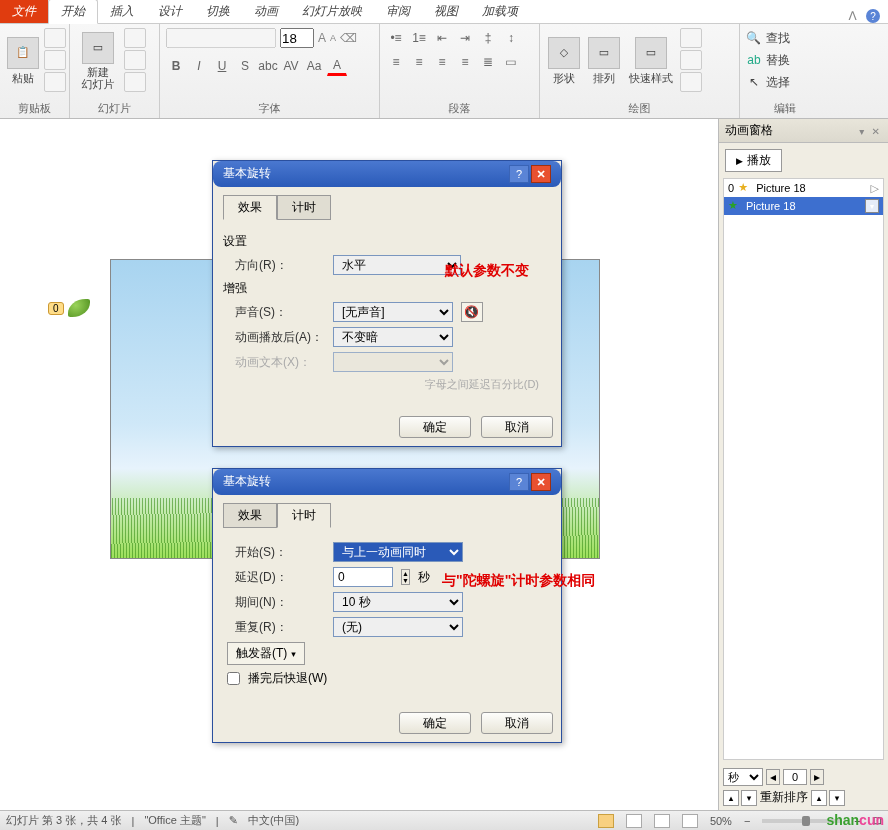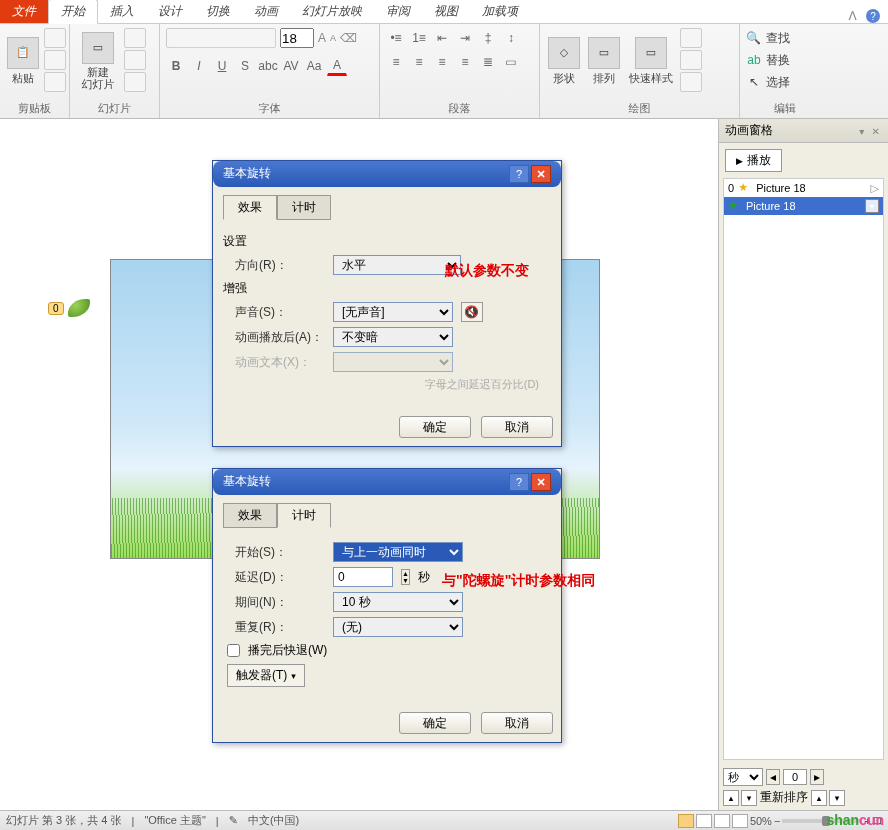--- a/index.html
+++ b/index.html
@@ -80,21 +80,21 @@
 .dlg-footer { display: flex; justify-content: flex-end; gap: 10px; padding: 8px; }
 .dlg-footer button { width: 72px; height: 22px; border: 1px solid #999; background: linear-gradient(#fdfdfb,#e8e5d8); border-radius: 3px; font-size: 12px; }
 .trigger-btn { border: 1px solid #999; background: #f5f3e9; padding: 2px 8px; display: inline-flex; align-items: center; gap: 4px; font-size: 12px; }
 .trigger-btn::after { content: "▾"; font-size: 9px; }
 
 
 .annot { position: absolute; color: #e00000; font-weight: bold; font-size: 14px; pointer-events: none; }
 
 
 .status { position: absolute; bottom: 0; left: 0; right: 0; height: 20px; background: linear-gradient(#f0f0f0,#e0e0e0); border-top: 1px solid #bbb; display: flex; align-items: center; font-size: 11px; color: #555; padding: 0 6px; gap: 10px; }
-.status .right { margin-left: auto; display: flex; align-items: center; gap: 2px; }
+.status .right { margin-left: auto; display: flex; align-items: center; gap: 12px; }
 .status .zoom-track { width: 80px; height: 4px; background: #ccc; position: relative; }
 .status .zoom-thumb { position: absolute; left: 40px; top: -3px; width: 8px; height: 10px; background: #888; border-radius: 2px; }
 .status .viewbtn { width: 16px; height: 14px; border: 1px solid #aaa; background: #fff; }
 .status .viewbtn.active { background: #f8d080; border-color: #caa040; }
 
 
 .wm-logo { position: absolute; right: 4px; bottom: 2px; font-size: 14px; font-weight: bold; }
 .wm-logo .sh { color: #3aa030; }
 .wm-logo .an { color: #ec4899; }
 </style>
@@ -371,27 +371,27 @@
       </div>
       <div class="dlg-row">
         <label>期间(N)：</label>
         <select style="width:130px"><option>10 秒</option></select>
       </div>
       <div class="dlg-row">
         <label>重复(R)：</label>
         <select style="width:130px"><option>(无)</option></select>
       </div>
       <div class="dlg-row" style="margin-left:4px">
+        <span class="trigger-btn">
+            <span>触发器(T)</span>
+          </span>
+      </div>
+      <div class="dlg-row" style="margin-left:4px">
         <input type="checkbox" style="">
         <span>播完后快退(W)</span>
-      </div>
-      <div class="dlg-row" style="margin-left:4px">
-        <span class="trigger-btn">
-            <span>触发器(T)</span>
-          </span>
       </div>
     </div>
   </div>
   <div class="dlg-footer">
     <button>确定</button>
     <button>取消</button>
   </div>
 </div>
 
 <div class="annot" style="left:445px; top:262px;">默认参数不变</div>

